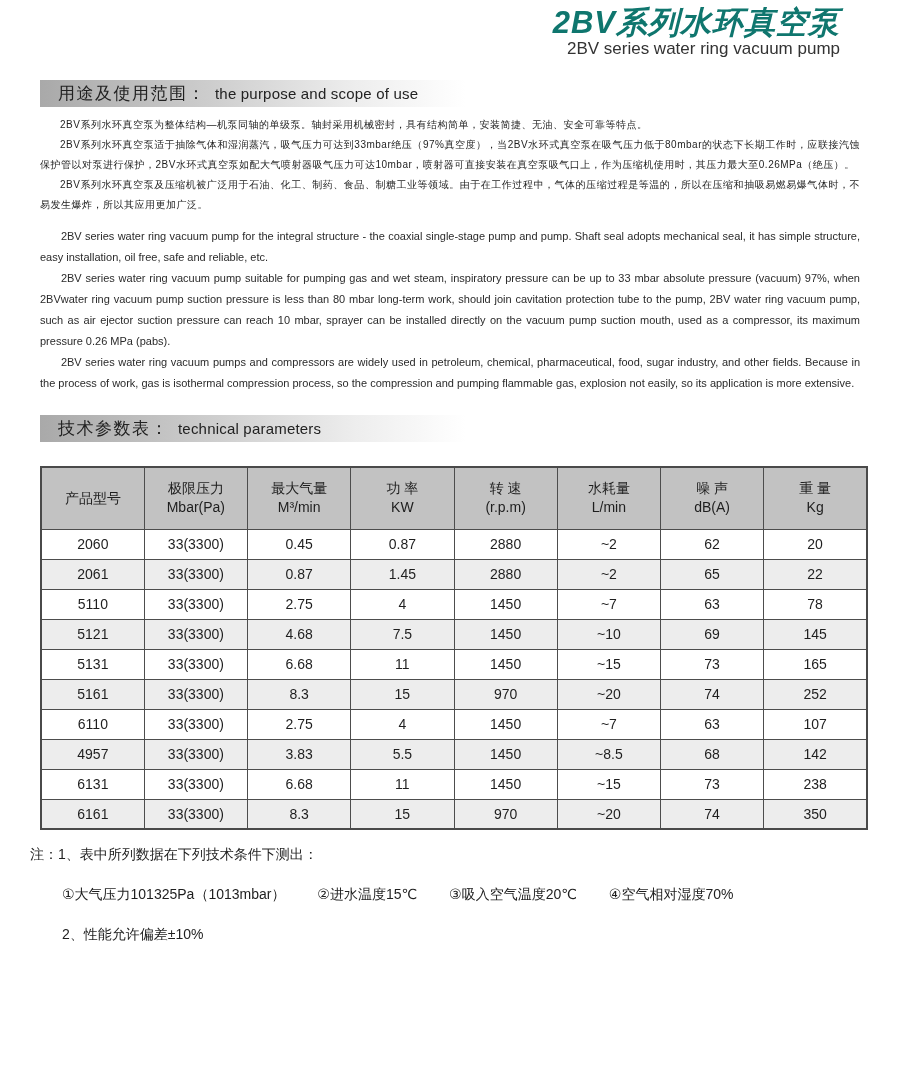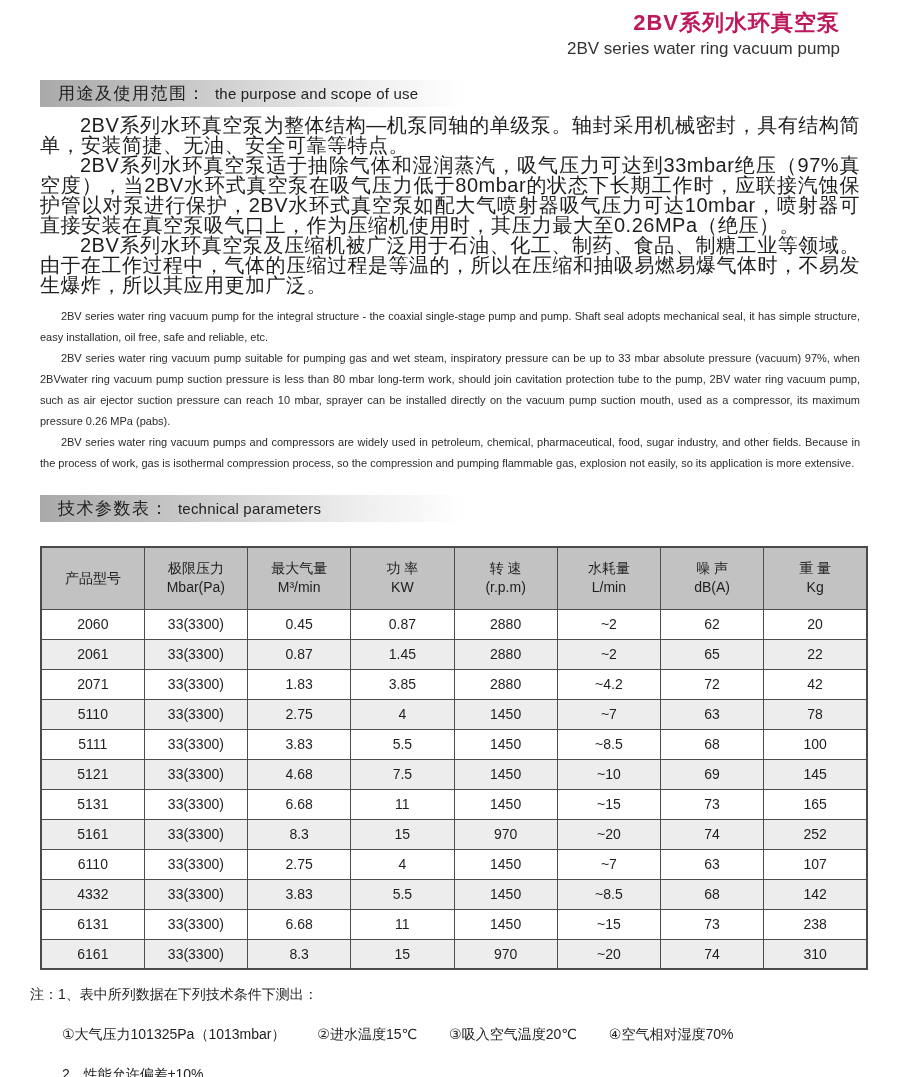--- a/index.html
+++ b/index.html
@@ -8,38 +8,38 @@
     width:900px; height:1077px;
     font-family:"Liberation Sans","DejaVu Sans",sans-serif;
     color:#222222;
     position:relative;
     overflow:hidden;
   }
   .page { padding-top:8px; }
 
   
   .titles { text-align:right; padding-right:60px; }
-  .title-zh { font-size:22px; font-weight:bold; line-height:30px; color:#be185d; letter-spacing:1px; }
+  .title-zh { font-size:31px; font-weight:bold; line-height:30px; color:#0f766e; letter-spacing:1px;font-style:italic; }
   .title-en { font-size:17px; line-height:21px; color:#333333;padding-left:32px; }
 
   
   .section-bar {
     margin-left:40px; margin-top:21px;
     width:448px; height:27px;
     background:linear-gradient(to right,#a9a9a9 0%, #cfcfcf 40%, #ededed 70%, #ffffff 95%);
     display:flex; align-items:center;
     padding-left:18px;
   }
   .section-bar .zh { font-size:17px; color:#222; letter-spacing:1.5px; }
   .section-bar .en { font-size:15px; color:#222; margin-left:9px; letter-spacing:0.2px; }
 
   
   .body-text { margin:8px 40px 0 40px; }
   .para-zh {
-    font-size:20px; line-height:20px; text-align:justify;
+    font-size:10px; line-height:20px; text-align:justify;
     text-indent:2em; color:#1e1e1e; letter-spacing:0.5px;
   }
   .en-block { margin-top:11px; }
   .para-en {
     font-size:11px; line-height:21px; text-align:justify;
     text-indent:1.9em; color:#2a2a2a;
   }
 
   
   .param-table {
@@ -152,48 +152,28 @@
           <td>2061</td>
           <td>33(3300)</td>
           <td>0.87</td>
           <td>1.45</td>
           <td>2880</td>
           <td>~2</td>
           <td>65</td>
           <td>22</td>
         </tr>
         <tr>
-          <td>2071</td>
-          <td>33(3300)</td>
-          <td>1.83</td>
-          <td>3.85</td>
-          <td>2880</td>
-          <td>~4.2</td>
-          <td>72</td>
-          <td>42</td>
-        </tr>
-        <tr>
           <td>5110</td>
           <td>33(3300)</td>
           <td>2.75</td>
           <td>4</td>
           <td>1450</td>
           <td>~7</td>
           <td>63</td>
           <td>78</td>
-        </tr>
-        <tr>
-          <td>5111</td>
-          <td>33(3300)</td>
-          <td>3.83</td>
-          <td>5.5</td>
-          <td>1450</td>
-          <td>~8.5</td>
-          <td>68</td>
-          <td>100</td>
         </tr>
         <tr>
           <td>5121</td>
           <td>33(3300)</td>
           <td>4.68</td>
           <td>7.5</td>
           <td>1450</td>
           <td>~10</td>
           <td>69</td>
           <td>145</td>
@@ -222,21 +202,21 @@
           <td>6110</td>
           <td>33(3300)</td>
           <td>2.75</td>
           <td>4</td>
           <td>1450</td>
           <td>~7</td>
           <td>63</td>
           <td>107</td>
         </tr>
         <tr>
-          <td>4332</td>
+          <td>4957</td>
           <td>33(3300)</td>
           <td>3.83</td>
           <td>5.5</td>
           <td>1450</td>
           <td>~8.5</td>
           <td>68</td>
           <td>142</td>
         </tr>
         <tr>
           <td>6131</td>
@@ -249,21 +229,21 @@
           <td>238</td>
         </tr>
         <tr>
           <td>6161</td>
           <td>33(3300)</td>
           <td>8.3</td>
           <td>15</td>
           <td>970</td>
           <td>~20</td>
           <td>74</td>
-          <td>310</td>
+          <td>350</td>
         </tr>
       </tbody>
   </table>
 
   <div class="notes">
     <div class="note-row">
       <span>注：</span><span>1、表中所列数据在下列技术条件下测出：</span>
     </div>
     <div class="note-row indent">
       <span class="condition">①大气压力101325Pa（1013mbar）</span>

